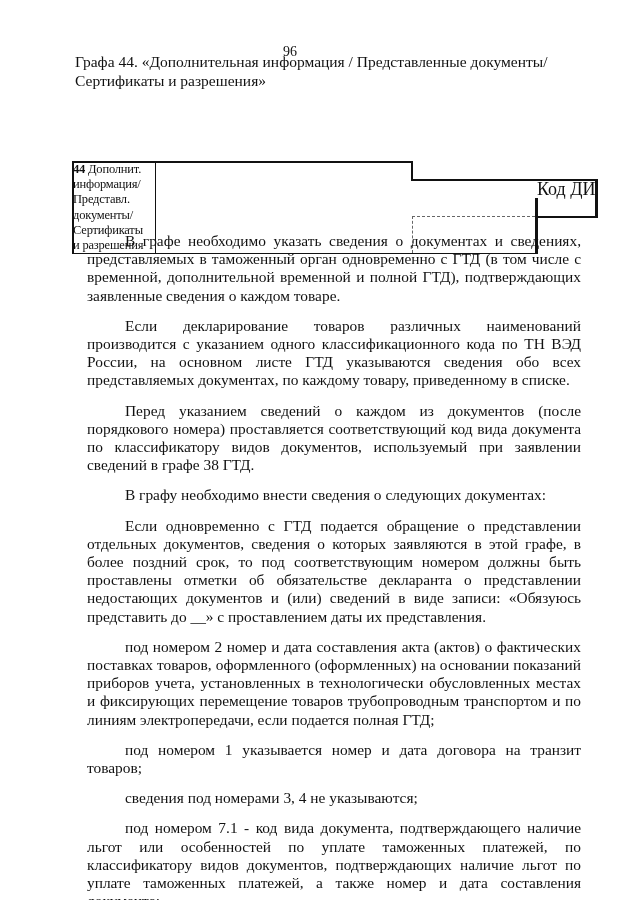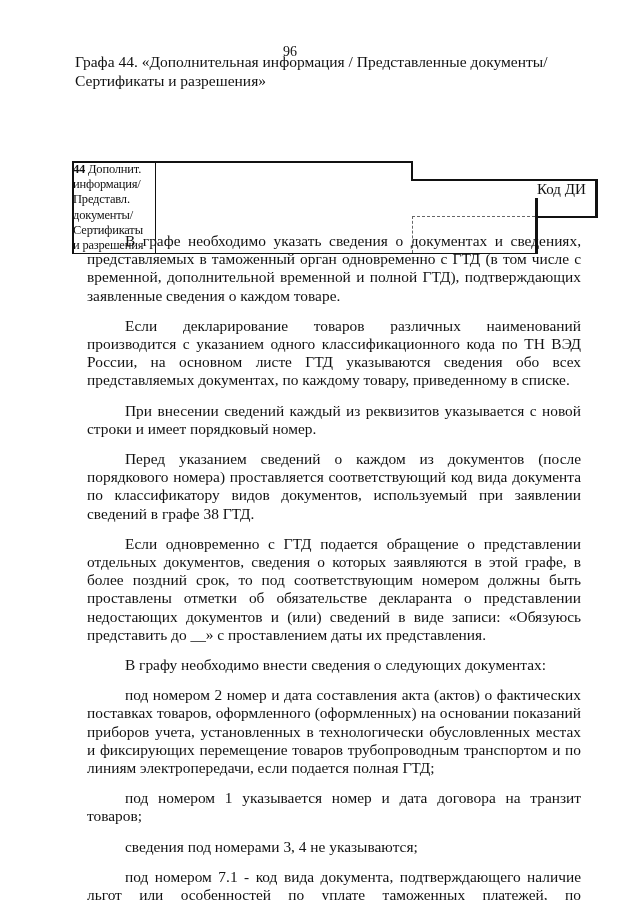--- a/index.html
+++ b/index.html
@@ -20,21 +20,21 @@
   }
   .form .ln { position: absolute; background: #111; }
   .form .dash-h { position: absolute; height: 0; border-top: 1px dashed #666; }
   .form .dash-v { position: absolute; width: 0; border-left: 1px dashed #666; }
   .label-cell {
     position: absolute; left: 1px; top: 1px; width: 82px;
     font-size: 12.5px; line-height: 15.2px; letter-spacing: -0.2px;
   }
   .label-cell b { font-weight: bold; }
   .kod-di {
-    position: absolute; left: 465px; top: 20px; font-size: 15px; line-height: 16px;
+    position: absolute; left: 465px; top: 20px; font-size: 18px; line-height: 16px;
   }
   .body-text {
     position: absolute; top: 220px; left: 75px; width: 518px;
     font-size: 15.4px; line-height: 18.2px; text-align: justify;
   }
   .body-text p { margin: 12px; text-indent: 38px; }
 </style>
 </head>
 <body>
 
@@ -72,22 +72,21 @@
     <div>документы/</div>
     <div>Сертификаты</div>
     <div>и разрешения</div>
   </div>
   <div class="kod-di">Код ДИ</div>
 </div>
 
 <div class="body-text">
   <p>В графе необходимо указать сведения о документах и сведениях, представляемых в таможенный орган одновременно с ГТД (в том числе с временной, дополнительной временной и полной ГТД), подтверждающих заявленные сведения о каждом товаре.</p>
   <p>Если декларирование товаров различных наименований производится с указанием одного классификационного кода по ТН ВЭД России, на основном листе ГТД указываются сведения обо всех представляемых документах, по каждому товару, приведенному в списке.</p>
-  <p>При внесении сведений каждый из реквизитов указывается с новой строки и имеет порядковый номер.</p>
   <p>Перед указанием сведений о каждом из документов (после порядкового номера) проставляется соответствующий код вида документа по классификатору видов документов, используемый при заявлении сведений в графе 38 ГТД.</p>
+  <p>В графу необходимо внести сведения о следующих документах:</p>
   <p>Если одновременно с ГТД подается обращение о представлении отдельных документов, сведения о которых заявляются в этой графе, в более поздний срок, то под соответствующим номером должны быть проставлены отметки об обязательстве декларанта о представлении недостающих документов и (или) сведений в виде записи: «Обязуюсь представить до __» с проставлением даты их представления.</p>
-  <p>В графу необходимо внести сведения о следующих документах:</p>
   <p>под номером 2 номер и дата составления акта (актов) о фактических поставках товаров, оформленного (оформленных) на основании показаний приборов учета, установленных в технологически обусловленных местах и фиксирующих перемещение товаров трубопроводным транспортом и по линиям электропередачи, если подается полная ГТД;</p>
   <p>под номером 1 указывается номер и дата договора на транзит товаров;</p>
   <p>сведения под номерами 3, 4 не указываются;</p>
   <p>под номером 7.1 - код вида документа, подтверждающего наличие льгот или особенностей по уплате таможенных платежей, по классификатору видов документов, подтверждающих наличие льгот по уплате таможенных платежей, а также номер и дата составления документа;</p>
   <p>сведения под номером 8, 9 не указываются;</p>
 </div>
 
 </body></html>

